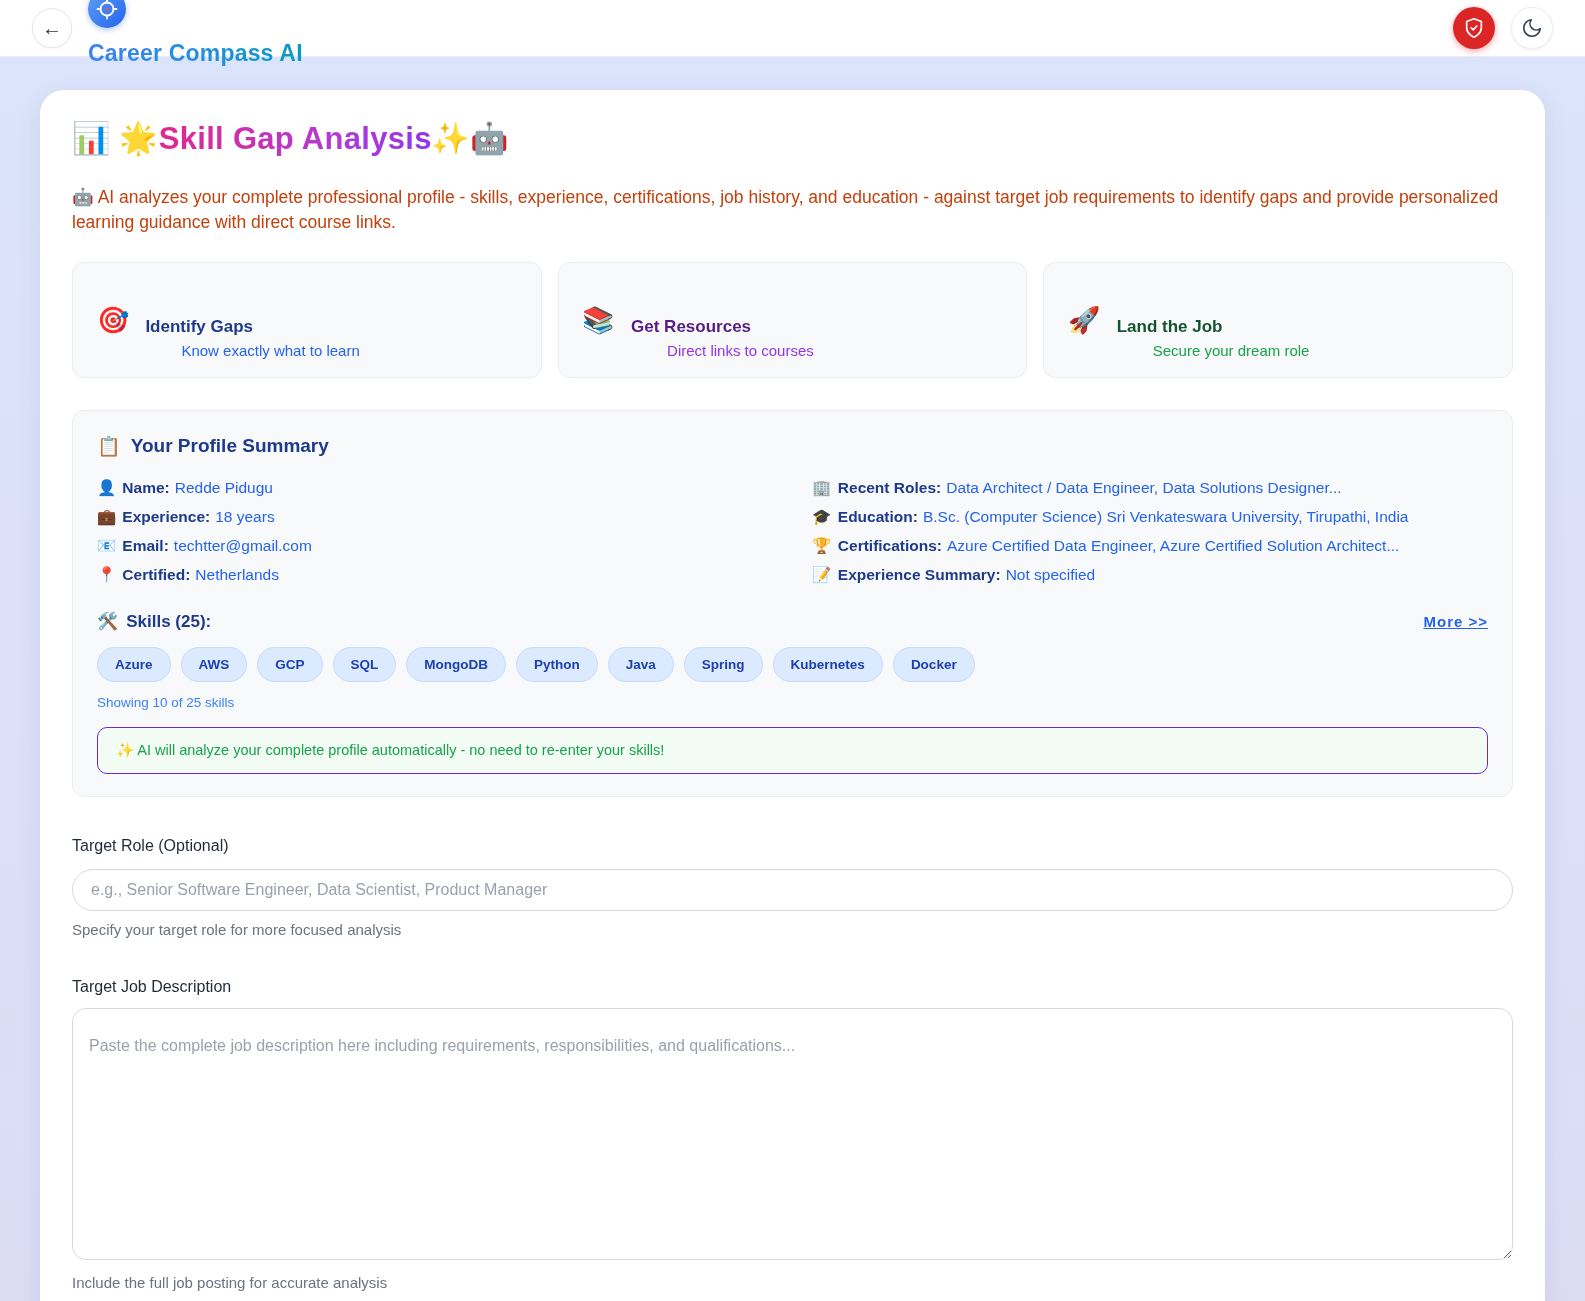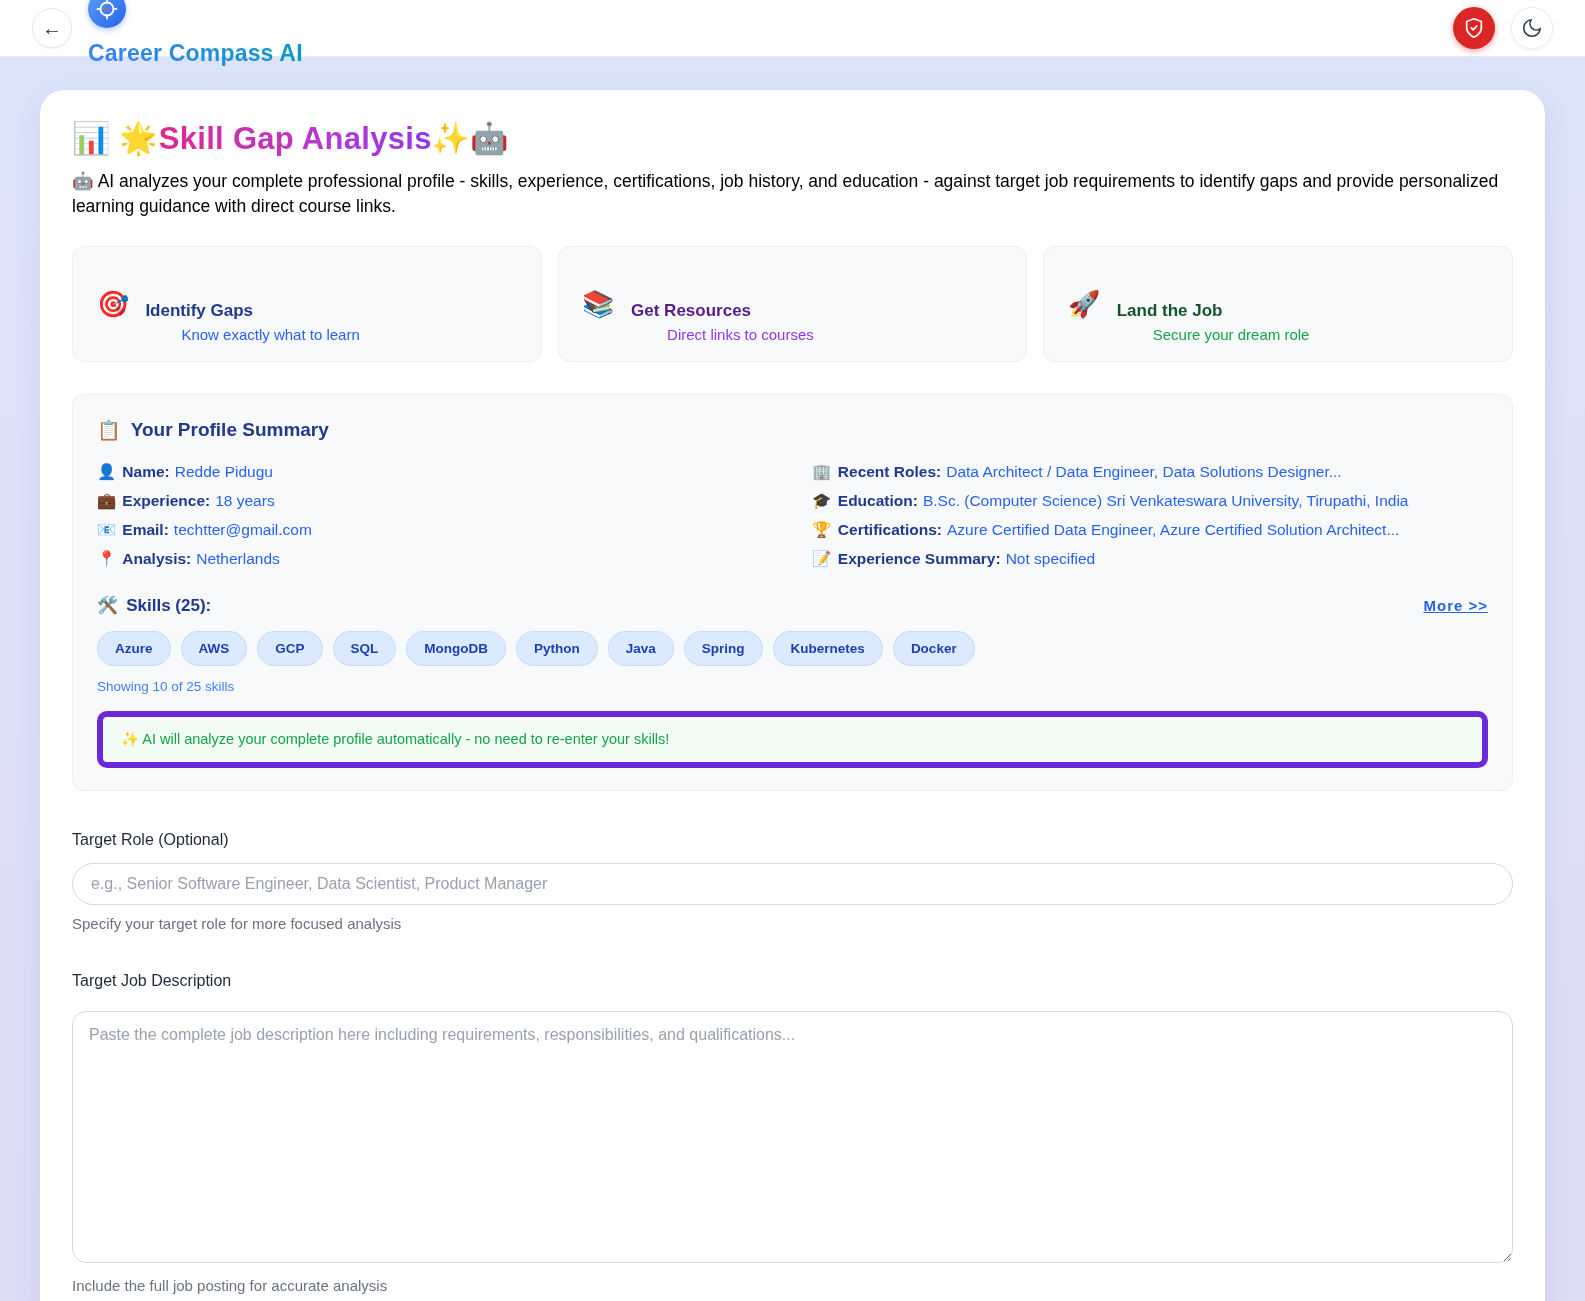--- a/index.html
+++ b/index.html
@@ -45,21 +45,21 @@
     border-radius:24px; padding:30px 32px 48px 32px;
     box-shadow:0 8px 24px rgba(80,80,140,.10);
   }
   .page-title {
     font-size:31px; font-weight:800; letter-spacing:.3px;
   }
   .page-title .grad {
     background:linear-gradient(90deg,#e2268f 0%, #b13bd4 65%, #9333ea 100%);
     -webkit-background-clip:text; background-clip:text; color:transparent;
   }
-  .page-desc { margin-top:12px; font-size:17.5px; line-height:1.45; color:#000000; max-width:1430px; }
+  .page-desc { margin-top:28px; font-size:17.5px; line-height:1.45; color:#c2410c; max-width:1430px; }
 
   
   .feature-row { display:flex; gap:16px; margin-top:26px; }
   .feature-card {
     flex:1; background:#f8f9fa; border:1px solid #eceef1; border-radius:12px;
     padding:18px 24px; display:flex; align-items:center; gap:16px; cursor:default;
   }
   .feature-emoji { font-size:26px; line-height:1; }
   .feature-title { font-size:17px; font-weight:700;margin-top:36px; }
   .feature-sub { font-size:15px; margin-top:5px;margin-left:36px; }
@@ -82,36 +82,36 @@
   .skills-head { margin-top:26px; display:flex; align-items:center; justify-content:space-between; }
   .skills-title { font-size:17px; font-weight:800; color:#1e3a8a; display:flex; gap:8px; align-items:center;}
   .more-link { font-size:15px; font-weight:700; color:#2563eb; text-decoration:underline; cursor:pointer; letter-spacing:1px;}
   .chips { display:flex; flex-wrap:wrap; gap:10px; margin-top:15px; }
   .chip {
     background:#dbeafe; border:1px solid #c6dcfc; color:#1e40af;
     border-radius:999px; padding:9px 17px; font-size:13.5px; font-weight:600; cursor:default;
   }
   .showing { margin-top:13px; font-size:13.5px; color:#3b82f6; }
   .ai-note {
-    margin-top:17px; background:#f2fcf5; border:6px solid #6d28d9; border-radius:10px;
+    margin-top:17px; background:#f2fcf5; border:1px solid #6d28d9; border-radius:10px;
     padding:14px 18px; font-size:14.5px; color:#16a34a;
   }
 
   
   .form-label { margin-top:40px; font-size:16px; color:#1f2937; font-weight:500; }
   .role-input {
     margin-top:14px; width:100%; height:42px; border:1px solid #d6d9de; border-radius:21px;
     padding:0 18px; font-size:16px; color:#1f2937; outline:none; background:#fff;
     font-family:"Liberation Sans","DejaVu Sans",sans-serif;
   }
   .role-input::placeholder, .jd-textarea::placeholder { color:#9aa1ac; }
   .helper { margin-top:10px; font-size:15px; color:#6b7280; }
   .jd-textarea {
-    margin-top:21px; width:100%; height:252px; border:1px solid #d6d9de; border-radius:14px;
-    padding:14px 16px; font-size:16px; color:#1f2937; outline:none; resize:vertical; background:#fff;
+    margin-top:12px; width:100%; height:252px; border:1px solid #d6d9de; border-radius:14px;
+    padding:28px 16px; font-size:16px; color:#1f2937; outline:none; resize:vertical; background:#fff;
     font-family:"Liberation Sans","DejaVu Sans",sans-serif;
   }
   .submit-btn {
     margin-top:28px; width:100%; height:44px; background:#181a1b; border:none; border-radius:8px;
     color:#ffffff; font-size:16.5px; font-weight:700; cursor:pointer;
     display:flex; align-items:center; justify-content:center; gap:8px;
     font-family:"Liberation Sans","DejaVu Sans",sans-serif;
   }
 </style>
 </head>
@@ -195,21 +195,21 @@
         <div class="field">
           <span class="f-emoji">👤</span><b>Name:</b><span>Redde Pidugu</span>
         </div>
         <div class="field">
           <span class="f-emoji">💼</span><b>Experience:</b><span>18 years</span>
         </div>
         <div class="field">
           <span class="f-emoji">📧</span><b>Email:</b><span>techtter@gmail.com</span>
         </div>
         <div class="field">
-          <span class="f-emoji">📍</span><b>Analysis:</b><span>Netherlands</span>
+          <span class="f-emoji">📍</span><b>Certified:</b><span>Netherlands</span>
         </div>
       </div>
       <div class="field-col">
         <div class="field">
           <span class="f-emoji">🏢</span><b>Recent Roles:</b><span>Data Architect / Data Engineer, Data Solutions Designer...</span>
         </div>
         <div class="field">
           <span class="f-emoji">🎓</span><b>Education:</b><span>B.Sc. (Computer Science) Sri Venkateswara University, Tirupathi, India</span>
         </div>
         <div class="field">

